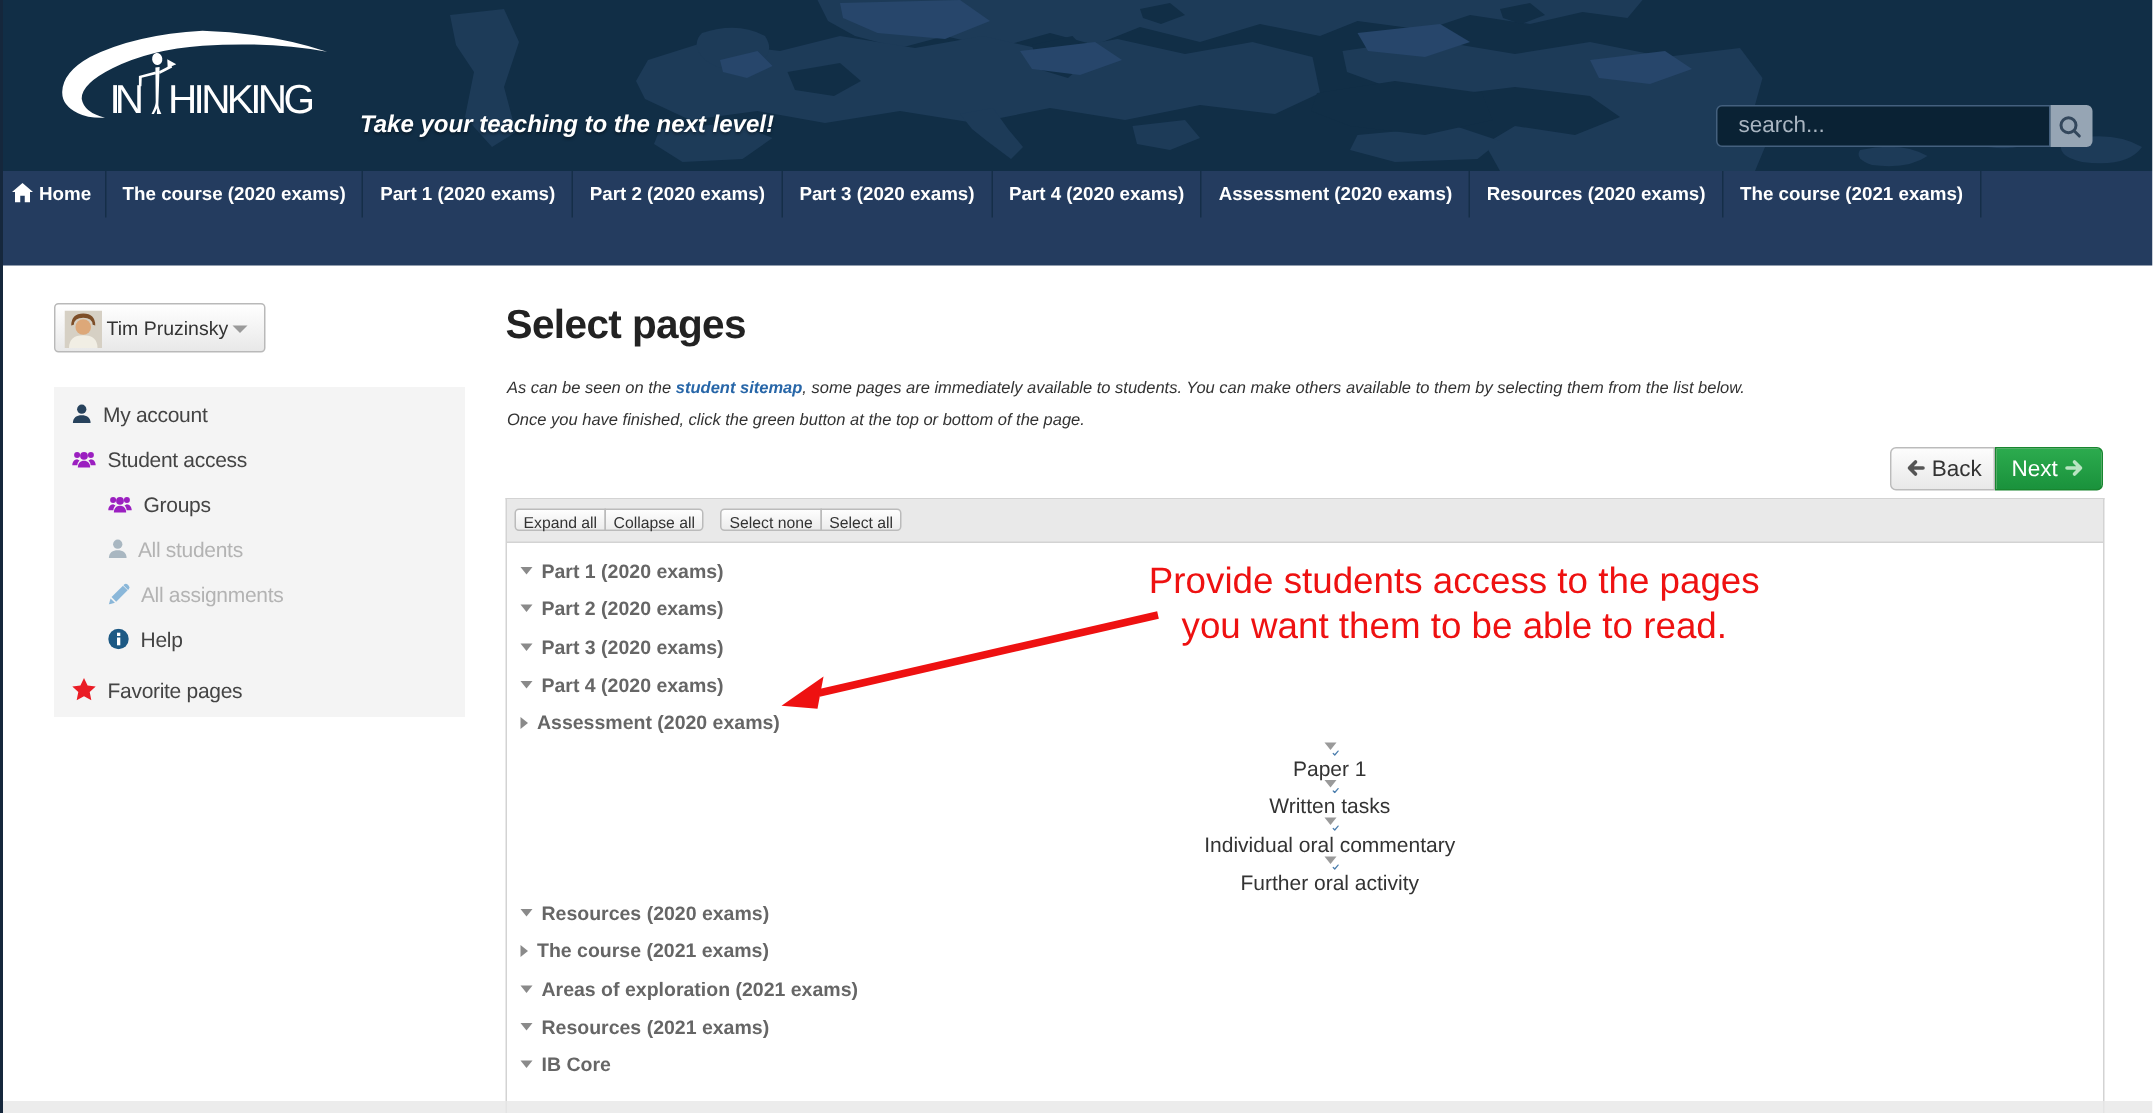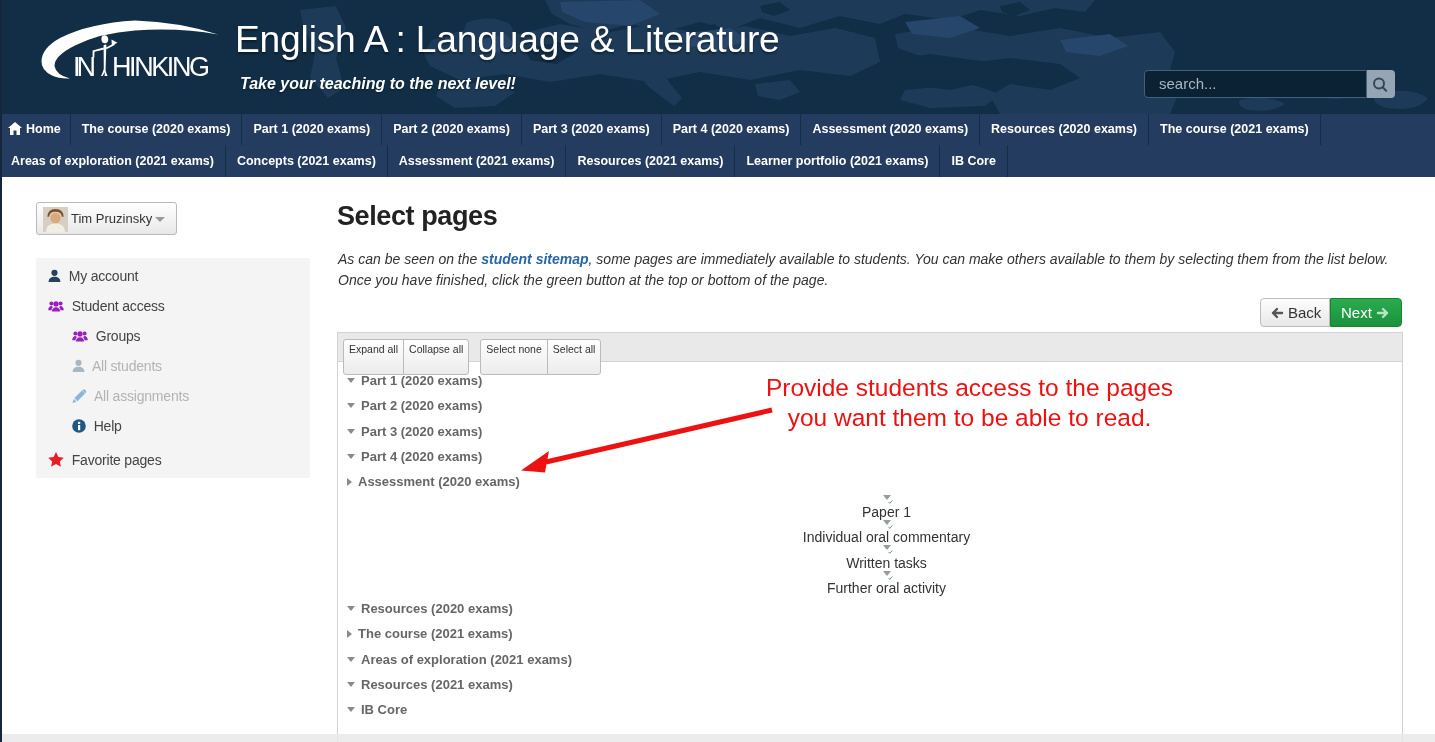--- a/index.html
+++ b/index.html
@@ -41,37 +41,37 @@
 #userbtn .caret { position:absolute; right:11px; top:14px; width:0; height:0;
   border-left:5px solid transparent; border-right:5px solid transparent; border-top:5.5px solid #9a9a9a; }
 #sidepanel { position:absolute; left:36px; top:258px; width:274px; height:220px; background:#f4f4f4; }
 .sitem { position:absolute; left:12px; height:20px; font-size:14px; letter-spacing:-0.2px; color:#444; white-space:nowrap; }
 .sitem svg { vertical-align:-2px; margin-right:4px; }
 .sitem.dis { color:#b3b3b3; }
 .sitem.sub { left:36px; }
 
 
 #heading { position:absolute; left:337px; top:201px; font-size:27px; font-weight:bold; color:#222; letter-spacing:-0.4px; }
-#intro { position:absolute; left:338px; top:249px; width:1075px; font-size:14px; font-style:italic;
+#intro { position:absolute; left:338px; top:249px; width:1075px; font-size:11px; font-style:italic;
   color:#333; line-height:20.5px; white-space:nowrap; }
 #intro a { color:#2766a8; font-weight:bold; text-decoration:none; }
 .btn-back { position:absolute; left:1260px; top:298px; width:70px; height:29px;
   background:linear-gradient(#fdfdfd,#e8e8e8); border:1px solid #bbb; border-radius:4px 0 0 4px;
   font-size:15px; color:#333; line-height:27px; text-align:center; }
 .btn-next { position:absolute; left:1330px; top:298px; width:72px; height:29px;
   background:linear-gradient(#2cab4e,#1a923c); border:1px solid #18862f; border-radius:0 4px 4px 0;
   font-size:15px; color:#fff; line-height:27px; text-align:center; }
 .btn-back svg, .btn-next svg { vertical-align:-2px; }
 
 
 #panel { position:absolute; left:337px; top:332px; width:1066px; height:410px;
   border:1px solid #d3d3d3; border-bottom:none; background:#fff; }
 #toolbar { height:29px; background:#e9e9e9; border-bottom:1px solid #d3d3d3; padding:6px 0 0 5px; }
 .bgroup { display:inline-block; margin-left:0; margin-right:11px; vertical-align:top; }
-.tbtn { display:inline-block; height:36px; line-height:18px; padding:0 5px; font-size:10.5px; color:#333;
+.tbtn { display:inline-block; height:15px; line-height:18px; padding:0 5px; font-size:10.5px; color:#333;
   background:linear-gradient(#fefefe,#ececec); border:1px solid #bbb; margin-left:-1px; vertical-align:top; }
 .tbtn.first { border-radius:3px 0 0 3px; margin-left:0; }
 .tbtn.last { border-radius:0 3px 3px 0; }
 
 #tree { padding-top:6px; }
 .trow { height:25.33px; display:flex; align-items:center; padding-left:9px; }
 .trow .lbl { font-size:13px; font-weight:bold; color:#666; margin-left:6px; }
 .trow.child { padding-left:33px;flex-direction:column; }
 .trow.child .lbl { font-size:14px; font-weight:normal; color:#333; margin-left:0; }
 .tdown { width:0; height:0; border-left:4.5px solid transparent; border-right:4.5px solid transparent;
@@ -120,42 +120,38 @@
   <svg id="logo" width="215" height="90">
       <path d="M188 16.5 Q150 4 105 2.5 Q60 5 30 20 Q12 30 11.5 43 Q11 52 22 57.5 Q29 61 40 60.5 Q26 57 24.5 48 Q24 38 45 27.5 Q70 15 105 12.5 Q150 9.5 188 16.5 Z" fill="#fff"></path>
       <text x="43" y="57.5" font-family="Liberation Sans" font-size="27" fill="#fff" textLength="23">IN</text>
       <text x="82" y="57.5" font-family="Liberation Sans" font-size="27" fill="#fff" textLength="98">HINKING</text>
       <ellipse cx="74.8" cy="21.3" rx="3.4" ry="4" fill="#fff" transform="rotate(-8 74.8 21.3)"></ellipse>
       <path d="M73.6 27 L76.4 26.6 L75.6 51 Q75.2 53 77.6 58 L74.6 58 L74.8 54 L72.6 58 L71 58 Q73.8 52.5 73.8 50 Z" fill="#fff"></path>
       <path d="M74 31.5 L64.5 33.8 L64.3 39.5 L62.6 39.5 L62.6 32.6 L73.7 29.6 Z" fill="#fff"></path>
       <path d="M76 29.5 L84 25.4 L84.8 27 L76.4 31.3 Z" fill="#fff"></path>
       <path d="M81.5 21.5 L87.5 24.8 L81.8 27.4 Z" fill="#fff"></path>
     </svg>
-  <div id="title">English A : Language &amp; Literature</div>
   <div id="tagline">Take your teaching to the next level!</div>
   <div id="search">
     <div class="inp">search...</div>
     <div class="btn">
         <svg width="16" height="16" viewBox="0 0 16 16">
       <circle cx="7" cy="6.5" r="5" fill="none" stroke="#33475c" stroke-width="2"></circle>
       <line x1="10.7" y1="10.2" x2="14.2" y2="13.7" stroke="#33475c" stroke-width="2" stroke-linecap="round"></line>
     </svg>
       </div>
   </div>
 </div>
 <div id="leftline"></div>
 
 <div id="nav">
   <div class="nrow">
     <span class="nitem" style="padding-left:8px;padding-right:9px;"><svg width="14" height="13" viewBox="0 0 14 13">
           <path d="M7 0 L14 6 L12 6 L12 13 L8.5 13 L8.5 8.5 L5.5 8.5 L5.5 13 L2 13 L2 6 L0 6 Z" fill="#fff"></path>
         </svg>Home</span><span class="nitem">The course (2020 exams)</span><span class="nitem">Part 1 (2020 exams)</span><span class="nitem">Part 2 (2020 exams)</span><span class="nitem">Part 3 (2020 exams)</span><span class="nitem">Part 4 (2020 exams)</span><span class="nitem">Assessment (2020 exams)</span><span class="nitem">Resources (2020 exams)</span><span class="nitem">The course (2021 exams)</span>
-  </div>
-  <div class="nrow nrow2">
-    <span class="nitem">Areas of exploration (2021 exams)</span><span class="nitem">Concepts (2021 exams)</span><span class="nitem">Assessment (2021 exams)</span><span class="nitem">Resources (2021 exams)</span><span class="nitem">Learner portfolio (2021 exams)</span><span class="nitem">IB Core</span>
   </div>
 </div>
 
 <div id="userbtn">
   <svg class="av" width="25" height="25" viewBox="0 0 25 25">
     <rect width="25" height="25" fill="#d6d0c4"></rect>
     <circle cx="12.5" cy="11" r="5.2" fill="#dda879"></circle>
     <path d="M4.5 10 Q4.5 2 12.5 2 Q20.5 2 20.5 10 L18.8 9.5 Q18.5 4.8 12.5 4.8 Q6.5 4.8 6.2 9.5 Z" fill="#7d4e28"></path>
     <path d="M3 25 Q3 16.5 12.5 16.5 Q22 16.5 22 25 Z" fill="#f1eee4"></path>
   </svg>
@@ -243,28 +239,28 @@
         <svg class="chk" width="13" height="13" viewBox="0 0 13 13">
           <path d="M1.5 7 L4.5 10 L11.2 2.2" fill="none" stroke="#4d7fae" stroke-width="2.6" stroke-linecap="round" stroke-linejoin="round"></path>
         </svg>
         <span class="lbl">Paper 1</span>
       </div>
     <div class="trow child">
         <span class="tdown"></span>
         <svg class="chk" width="13" height="13" viewBox="0 0 13 13">
           <path d="M1.5 7 L4.5 10 L11.2 2.2" fill="none" stroke="#4d7fae" stroke-width="2.6" stroke-linecap="round" stroke-linejoin="round"></path>
         </svg>
+        <span class="lbl">Written tasks</span>
+      </div>
+    <div class="trow child">
+        <span class="tdown"></span>
+        <svg class="chk" width="13" height="13" viewBox="0 0 13 13">
+          <path d="M1.5 7 L4.5 10 L11.2 2.2" fill="none" stroke="#4d7fae" stroke-width="2.6" stroke-linecap="round" stroke-linejoin="round"></path>
+        </svg>
         <span class="lbl">Individual oral commentary</span>
-      </div>
-    <div class="trow child">
-        <span class="tdown"></span>
-        <svg class="chk" width="13" height="13" viewBox="0 0 13 13">
-          <path d="M1.5 7 L4.5 10 L11.2 2.2" fill="none" stroke="#4d7fae" stroke-width="2.6" stroke-linecap="round" stroke-linejoin="round"></path>
-        </svg>
-        <span class="lbl">Written tasks</span>
       </div>
     <div class="trow child">
         <span class="tdown"></span>
         <svg class="chk" width="13" height="13" viewBox="0 0 13 13">
           <path d="M1.5 7 L4.5 10 L11.2 2.2" fill="none" stroke="#4d7fae" stroke-width="2.6" stroke-linecap="round" stroke-linejoin="round"></path>
         </svg>
         <span class="lbl">Further oral activity</span>
       </div>
     <div class="trow">
         <span class="tdown"></span>

